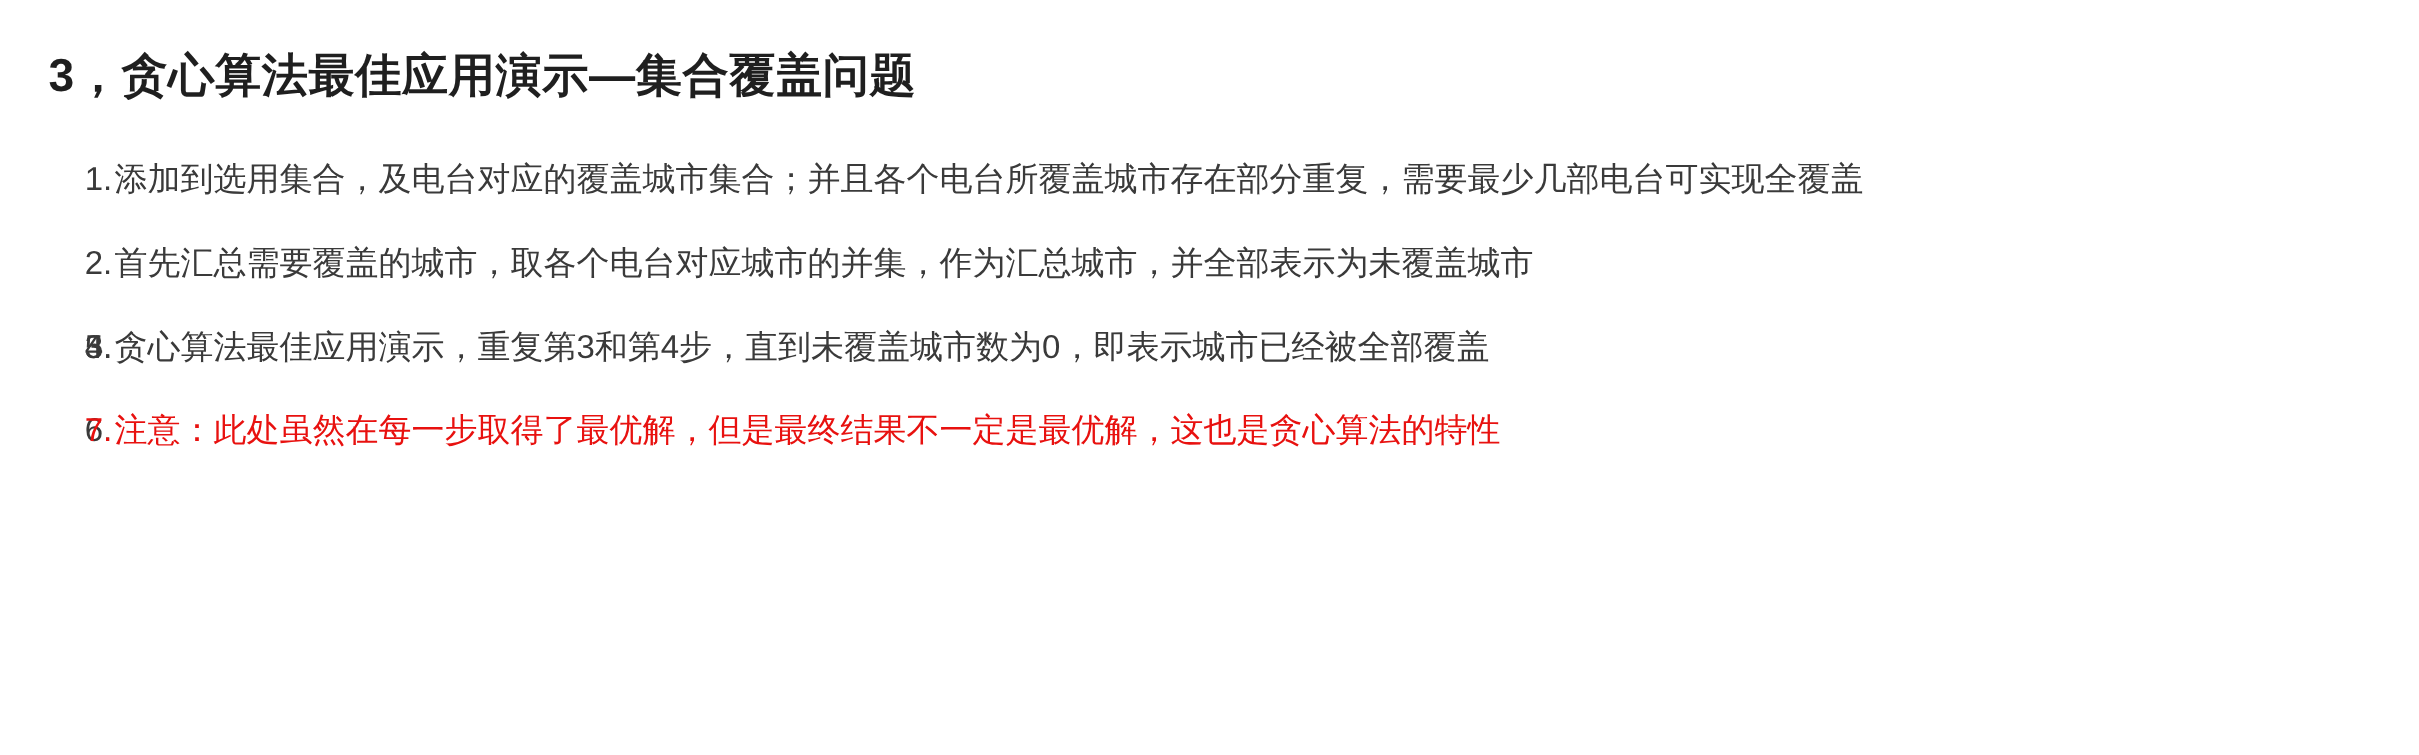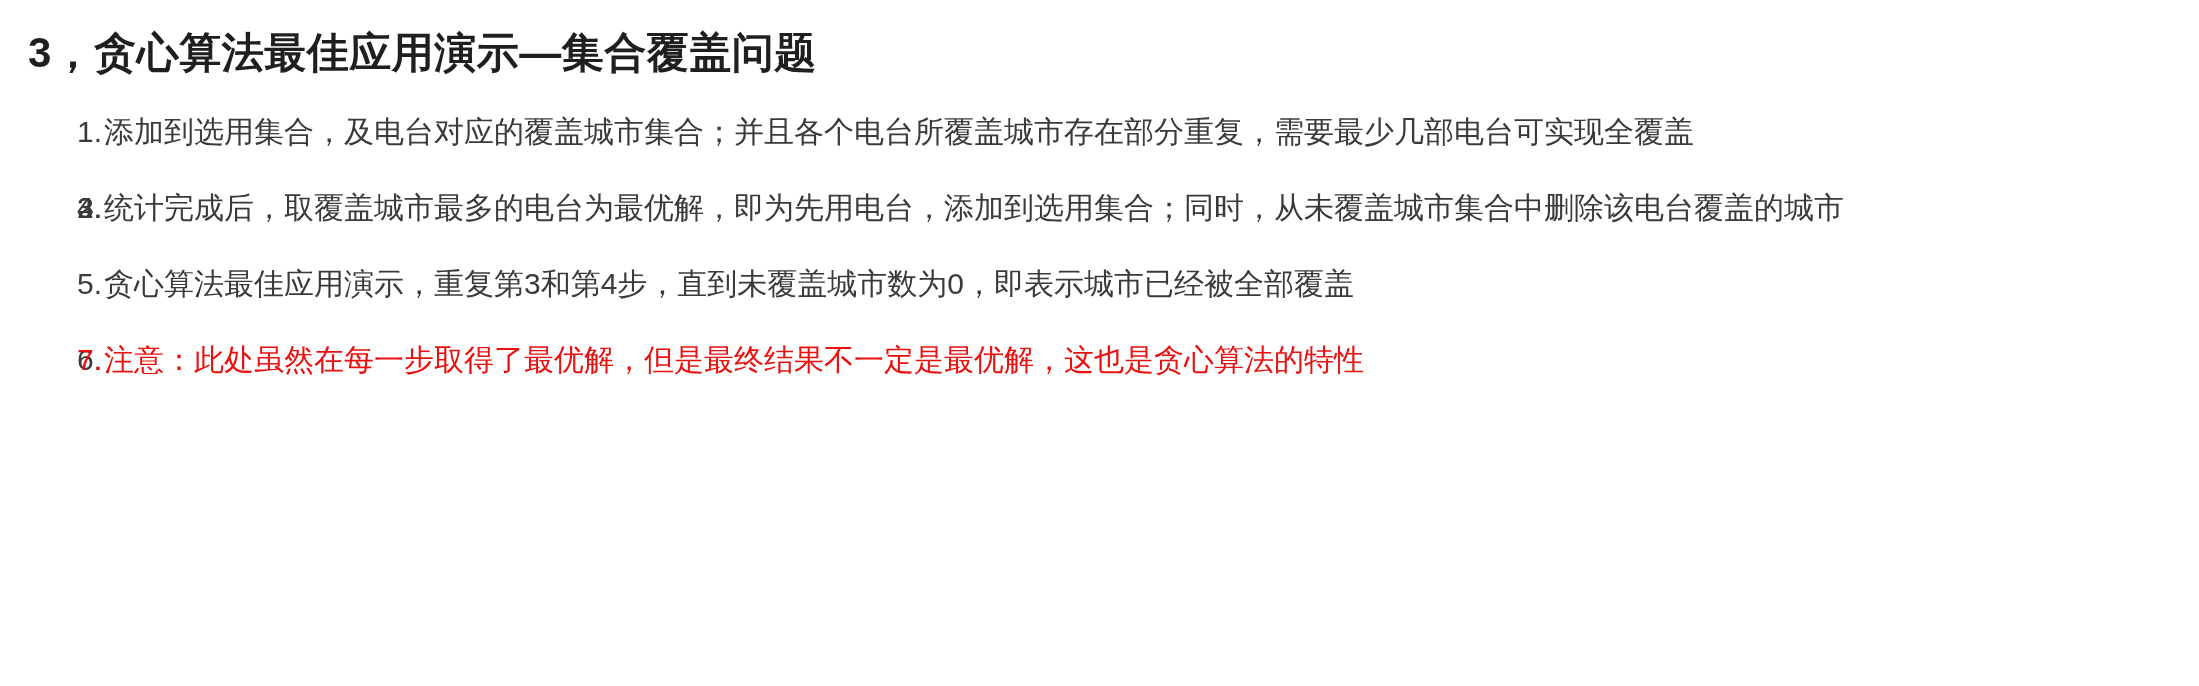--- a/index.html
+++ b/index.html
@@ -19,21 +19,21 @@
     width: 2199px;
     height: 686px;
     box-sizing: border-box;
     padding: 0;
   }
   .heading {
     font-size: 42px;
     font-weight: bold;
     color: #1f1f1f;
     letter-spacing: 0.5px;
-    margin: 0;
+    margin: 16px;
     padding: 24px 0 0 28px;
     line-height: 1.4;
   }
   .list {
     list-style: none;
     margin: 0;
     padding: 26px 0 0 0;
     counter-reset: item;
   }
   .list-item {
@@ -64,27 +64,27 @@
 
 <div class="page">
   <h1 class="heading">3，贪心算法最佳应用演示—集合覆盖问题</h1>
   <ol class="list">
     <li class="list-item">
       <span class="marker">1.</span>
       <span class="text">添加到选用集合，及电台对应的覆盖城市集合；并且各个电台所覆盖城市存在部分重复，需要最少几部电台可实现全覆盖</span>
     </li>
     <li class="list-item">
       <span class="marker">2.</span>
+      <span class="text">首先汇总需要覆盖的城市，取各个电台对应城市的并集，作为汇总城市，并全部表示为未覆盖城市</span>
     </li>
     <li class="list-item">
       <span class="marker">3.</span>
     </li>
     <li class="list-item">
       <span class="marker">4.</span>
-      <span class="text">统计完成后，取覆盖城市最多的电台为最优解，即为先用电台，添加到选用集合；同时，从未覆盖城市集合中删除该电台覆盖的城市</span>
     </li>
     <li class="list-item">
       <span class="marker">5.</span>
       <span class="text">贪心算法最佳应用演示，重复第3和第4步，直到未覆盖城市数为0，即表示城市已经被全部覆盖</span>
     </li>
     <li class="list-item">
       <span class="marker">6.</span>
     </li>
     <li class="list-item note">
       <span class="marker">7.</span>

